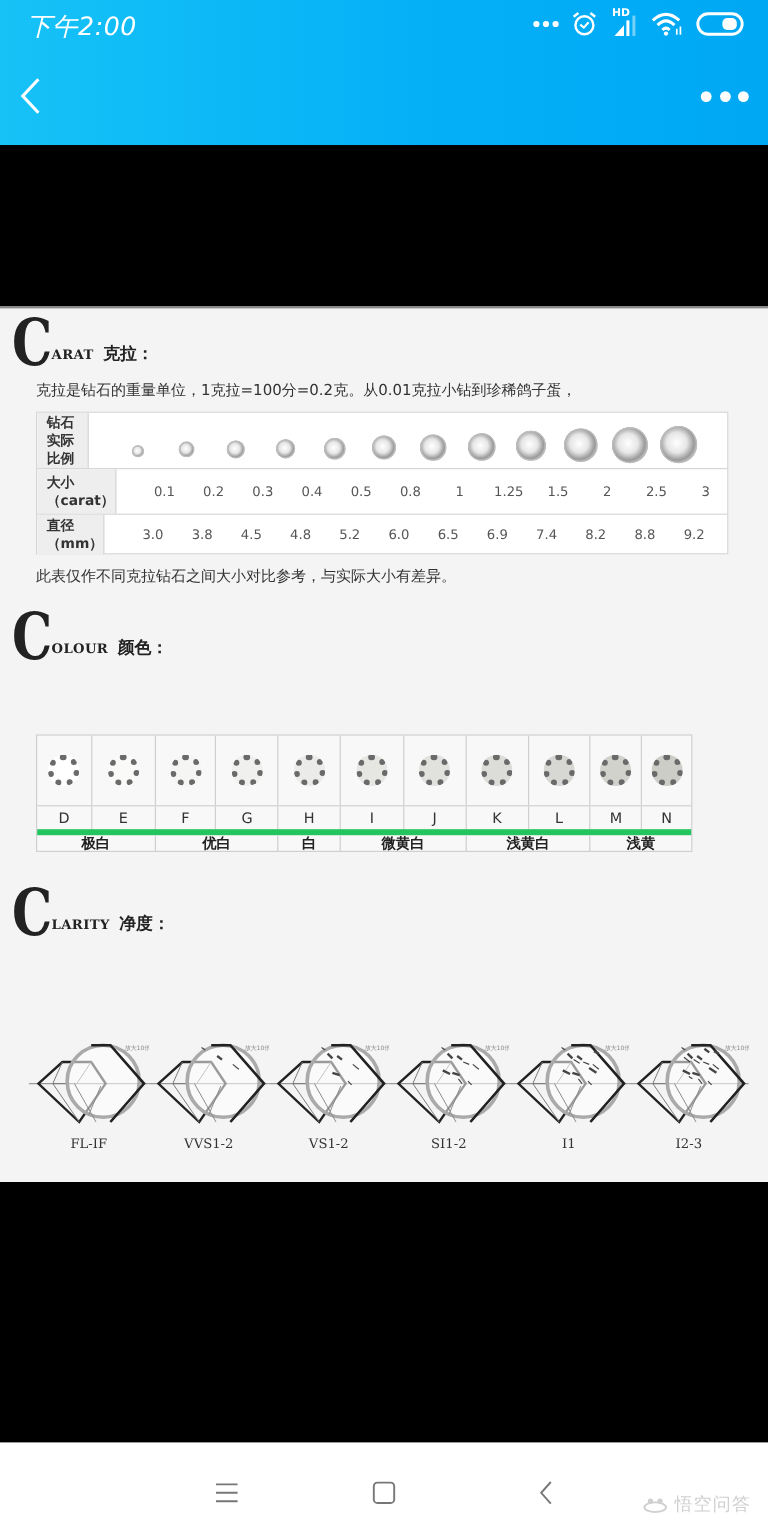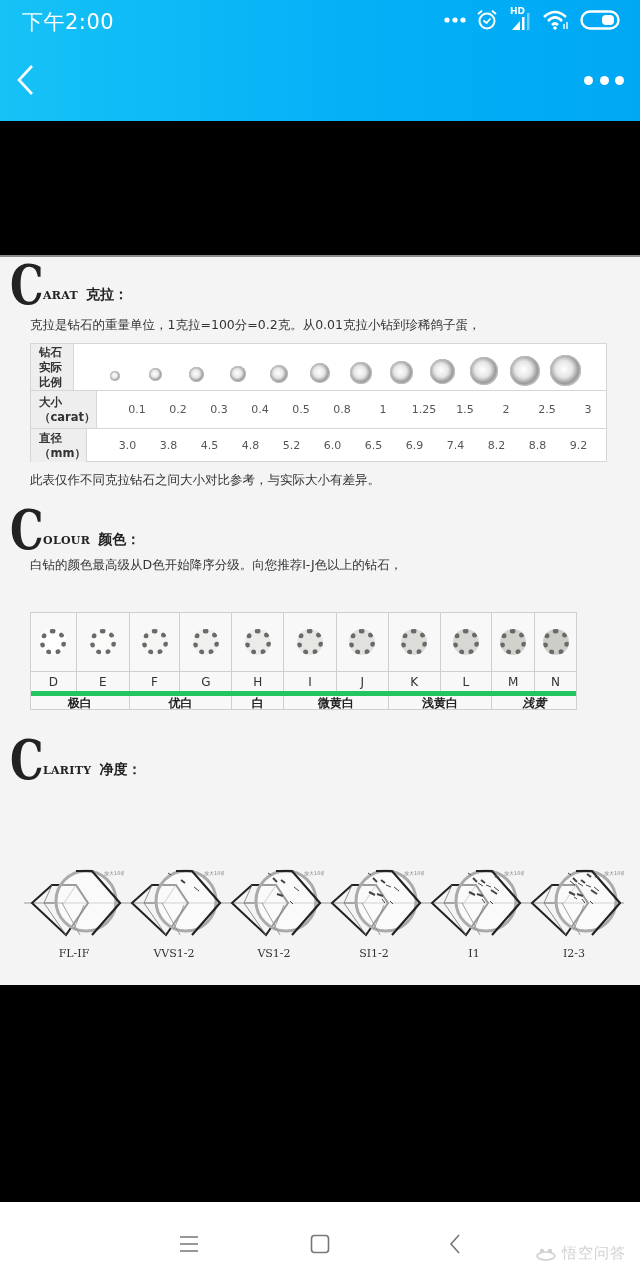--- a/index.html
+++ b/index.html
@@ -5,21 +5,21 @@
   * { box-sizing: border-box; margin: 0; padding: 0; }
   html, body { width: 640px; height: 1280px; overflow: hidden; background: #000; }
   body { font-family: "DejaVu Sans", "Liberation Sans", sans-serif; position: relative; }
 
   
   .topbar {
     position: absolute; left: 0; top: 0; width: 640px; height: 121px;
     background: linear-gradient(90deg, #16c2f6 0%, #05b0f7 55%, #00a8f4 100%);
     color: #fff;
   }
-  .status-time { position: absolute; left: 22px; top: 8px; font-size: 21px; letter-spacing: 0.5px; }
+  .status-time { position: absolute; left: 22px; top: 8px; font-size: 21px; letter-spacing: 0.5px; font-style: italic; }
   .status-icons { position: absolute; right: 20px; top: 7px; height: 26px; display: flex; align-items: center; gap: 10px; }
   .status-icons svg { display: block; }
   .appbar-back { position: absolute; left: 10px; top: 58px; width: 30px; height: 44px; display: flex; align-items: center; justify-content: center; cursor: pointer; }
   .appbar-title { position: absolute; left: 0; right: 0; top: 60px; text-align: center; font-size: 31px; font-weight: 300; }
   .appbar-more { position: absolute; right: 16px; top: 66px; width: 40px; height: 28px; display: flex; align-items: center; justify-content: space-between; cursor: pointer; }
   .appbar-more span { width: 9px; height: 9px; background: #fff; border-radius: 50%; }
 
   
   .viewer { position: absolute; left: 0; top: 121px; width: 640px; height: 1080px; background: #000; }
   .doc-image {
@@ -205,21 +205,20 @@
           </div>
       </div>
     </div>
     <div class="desc" style="top:215px;">此表仅作不同克拉钻石之间大小对比参考，与实际大小有差异。</div>
 
     <div class="section-head" style="top:253px;">
       <span class="bigc">C</span>
       <span class="section-eng">OLOUR</span>
       <span class="section-cn">颜色：</span>
     </div>
-    <div class="desc" style="top:300px;">白钻的颜色最高级从D色开始降序分级。向您推荐I-J色以上的钻石，</div>
 
     <div class="color-table">
       <div class="ct-icons" id="ct-icons">
           <div class="ct-col" style="width: 46px;">
             <div class="ring" style="background: rgb(255, 255, 255);"></div>
           </div>
           <div class="ct-col" style="width: 53px;">
             <div class="ring" style="background: rgb(250, 250, 249);"></div>
           </div>
           <div class="ct-col" style="width: 51px;">
@@ -262,21 +261,21 @@
           <div class="ct-col" style="width: 52px;">L</div>
           <div class="ct-col" style="width: 43px;">M</div>
           <div class="ct-col" style="width: 41px;">N</div>
         </div>
       <div class="ct-groups" id="ct-groups">
           <div class="ct-col" style="width: 99px;">极白</div>
           <div class="ct-col" style="width: 103px;">优白</div>
           <div class="ct-col" style="width: 52px;">白</div>
           <div class="ct-col" style="width: 105px;">微黄白</div>
           <div class="ct-col" style="width: 104px;">浅黄白</div>
-          <div class="ct-col" style="width: 84px; font-style: italic;">浅黄</div>
+          <div class="ct-col" style="width: 84px;">浅黄</div>
         </div>
     </div>
 
     <div class="section-head" style="top:483px;">
       <span class="bigc">C</span>
       <span class="section-eng">LARITY</span>
       <span class="section-cn">净度：</span>
     </div>
 
     <div class="clarity-row" id="clarity-row">

